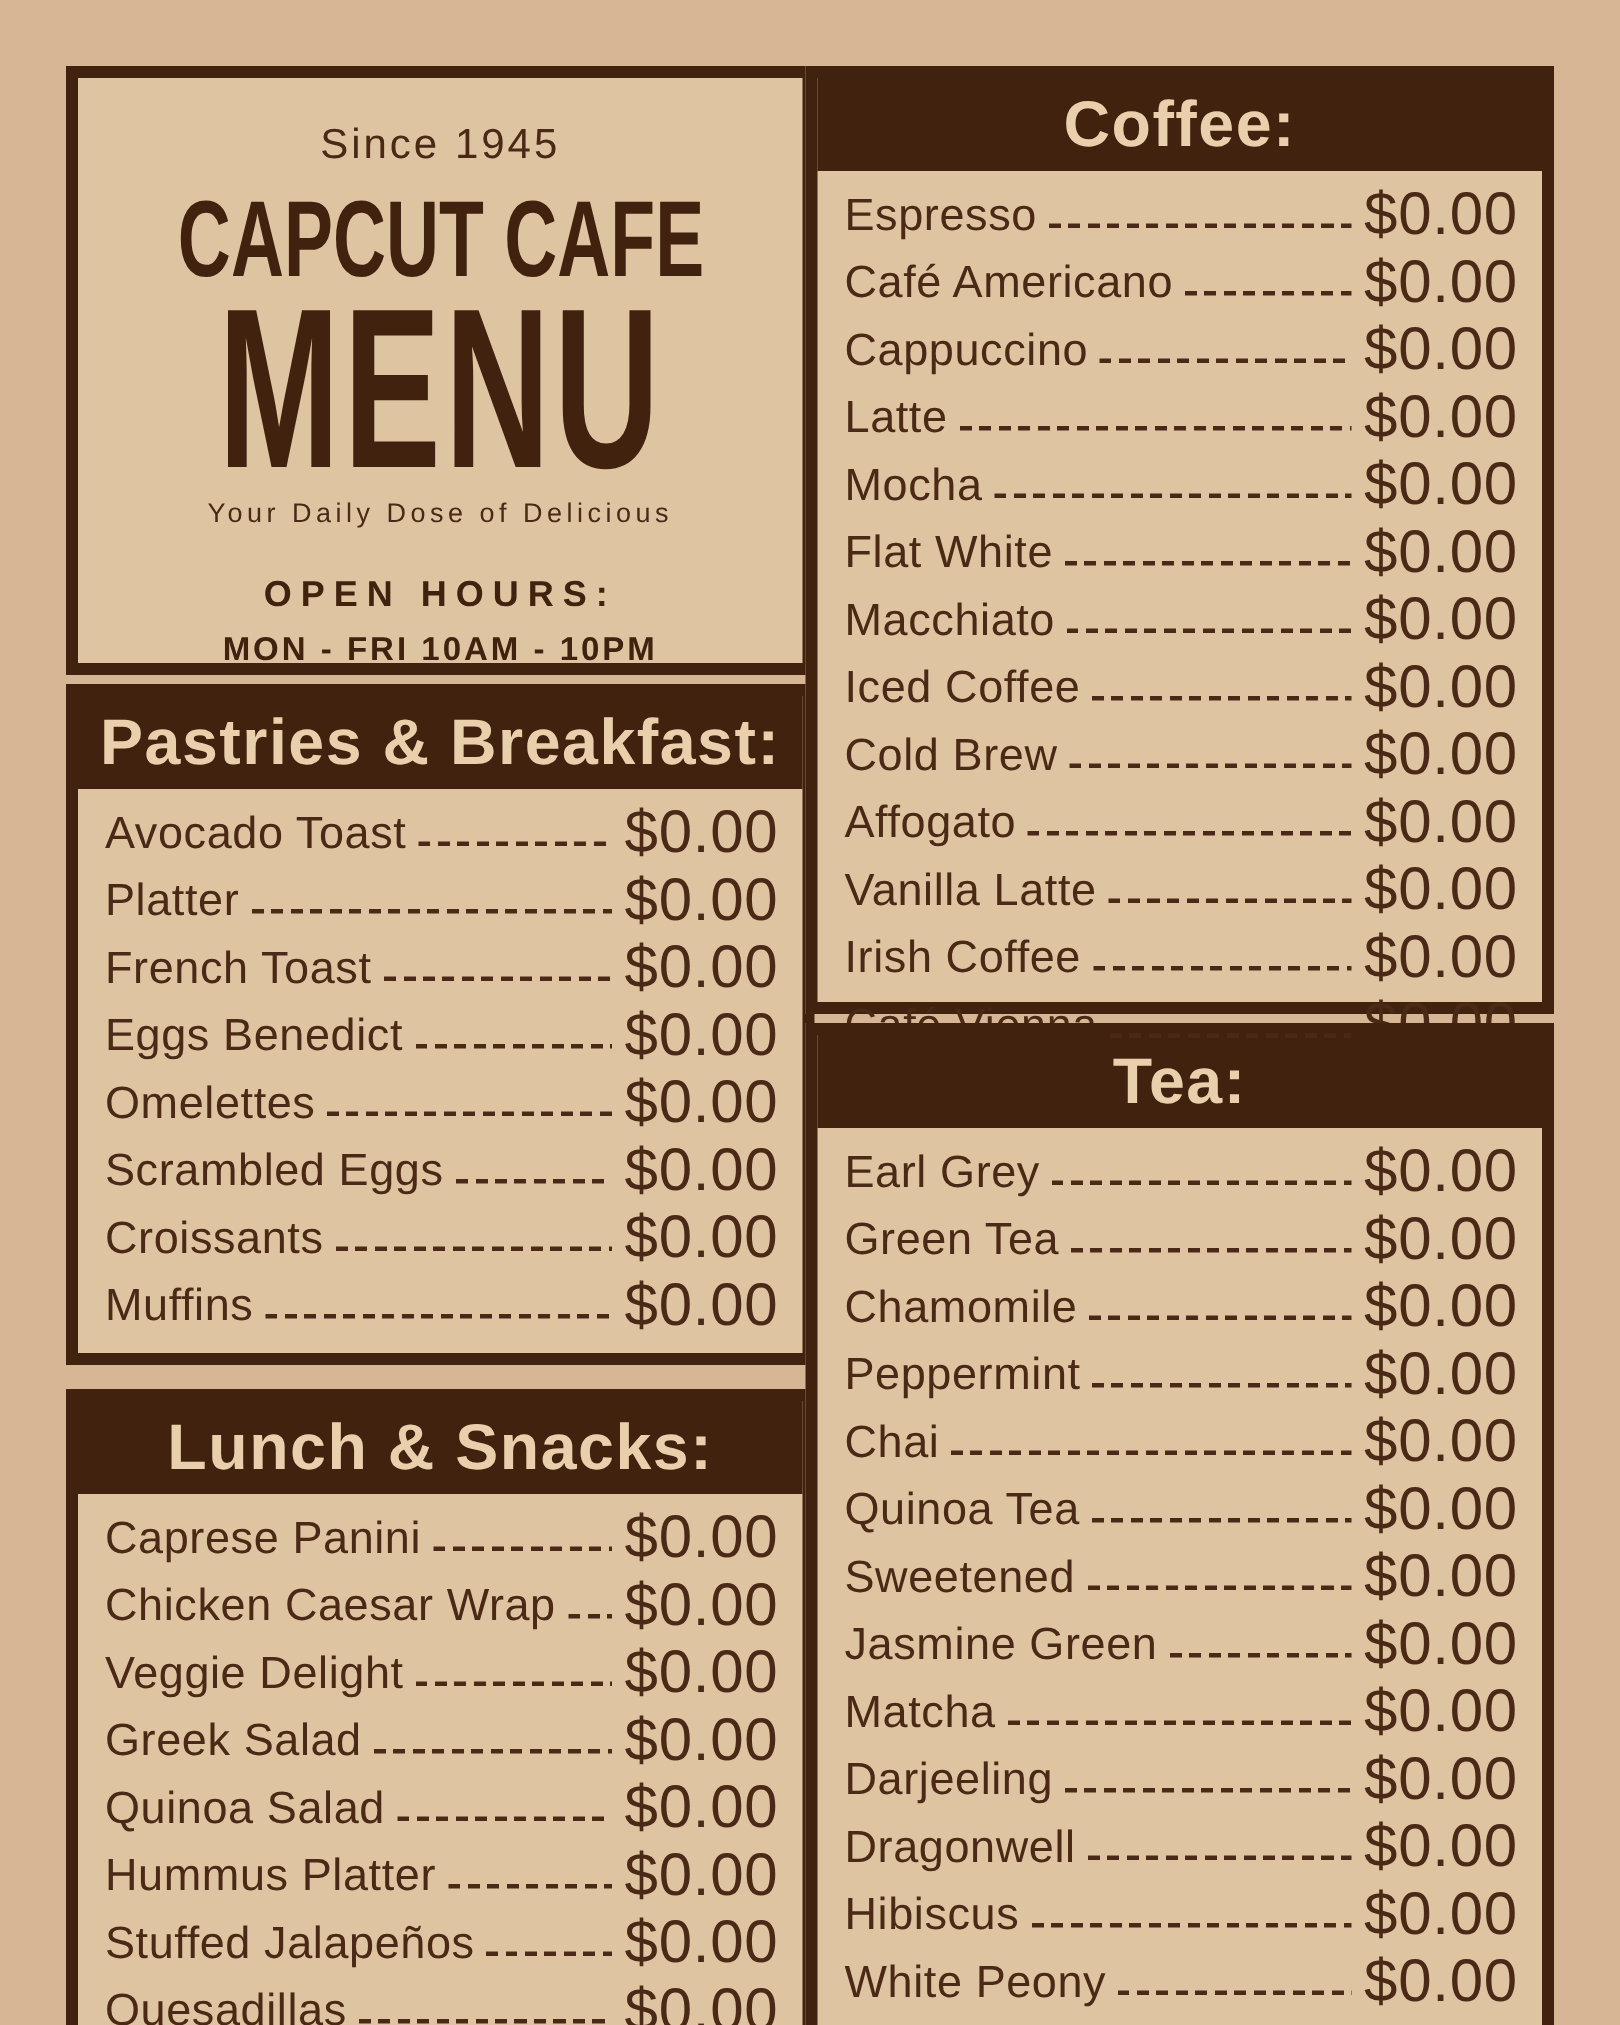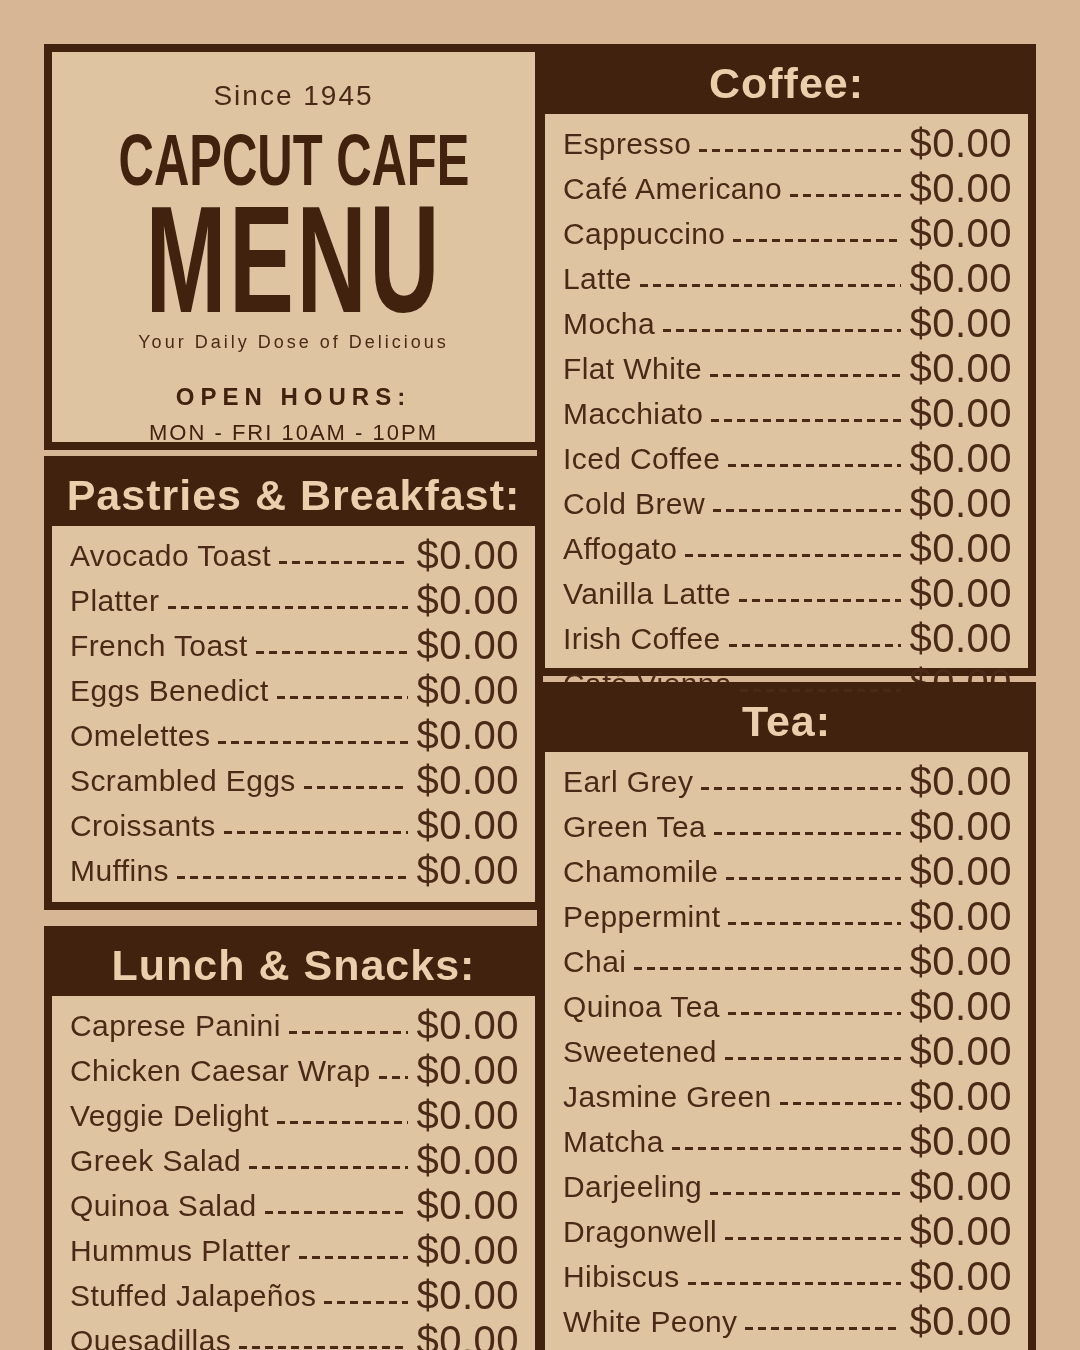--- a/index.html
+++ b/index.html
@@ -34,21 +34,21 @@
   .cafe-title{
     margin-top:12px;font-size:72px;font-weight:bold;color:var(--dark);
     line-height:1.0;white-space:nowrap;transform:scaleX(0.68);letter-spacing:0;
   }
   .menu-word{
     font-size:152px;font-weight:bold;color:var(--dark);
     line-height:0.83;white-space:nowrap;transform:scaleX(0.64);letter-spacing:4px;
   }
   .tagline{font-size:18px;letter-spacing:3px;margin-top:10px;white-space:nowrap;}
   .hours-label{font-size:24px;font-weight:bold;letter-spacing:6px;margin-top:30px;color:var(--dark);}
-  .hours{font-size:22px;font-weight:normal;letter-spacing:2px;margin-top:9px;color:var(--dark);}
+  .hours{font-size:22px;font-weight:bold;letter-spacing:2px;margin-top:9px;color:var(--dark);}
   
   .section{display:flex;flex-direction:column;padding:0;}
   .sec-pastries{height:458px;margin-bottom:16px;}
   .sec-lunch{flex:1;}
   .sec-coffee{height:632px;margin-bottom:6px;}
   .sec-tea{flex:1;}
   .band{
     background:var(--dark);color:var(--band-text);
     min-height:62px;flex:0 0 62px;
     display:flex;align-items:center;justify-content:center;

